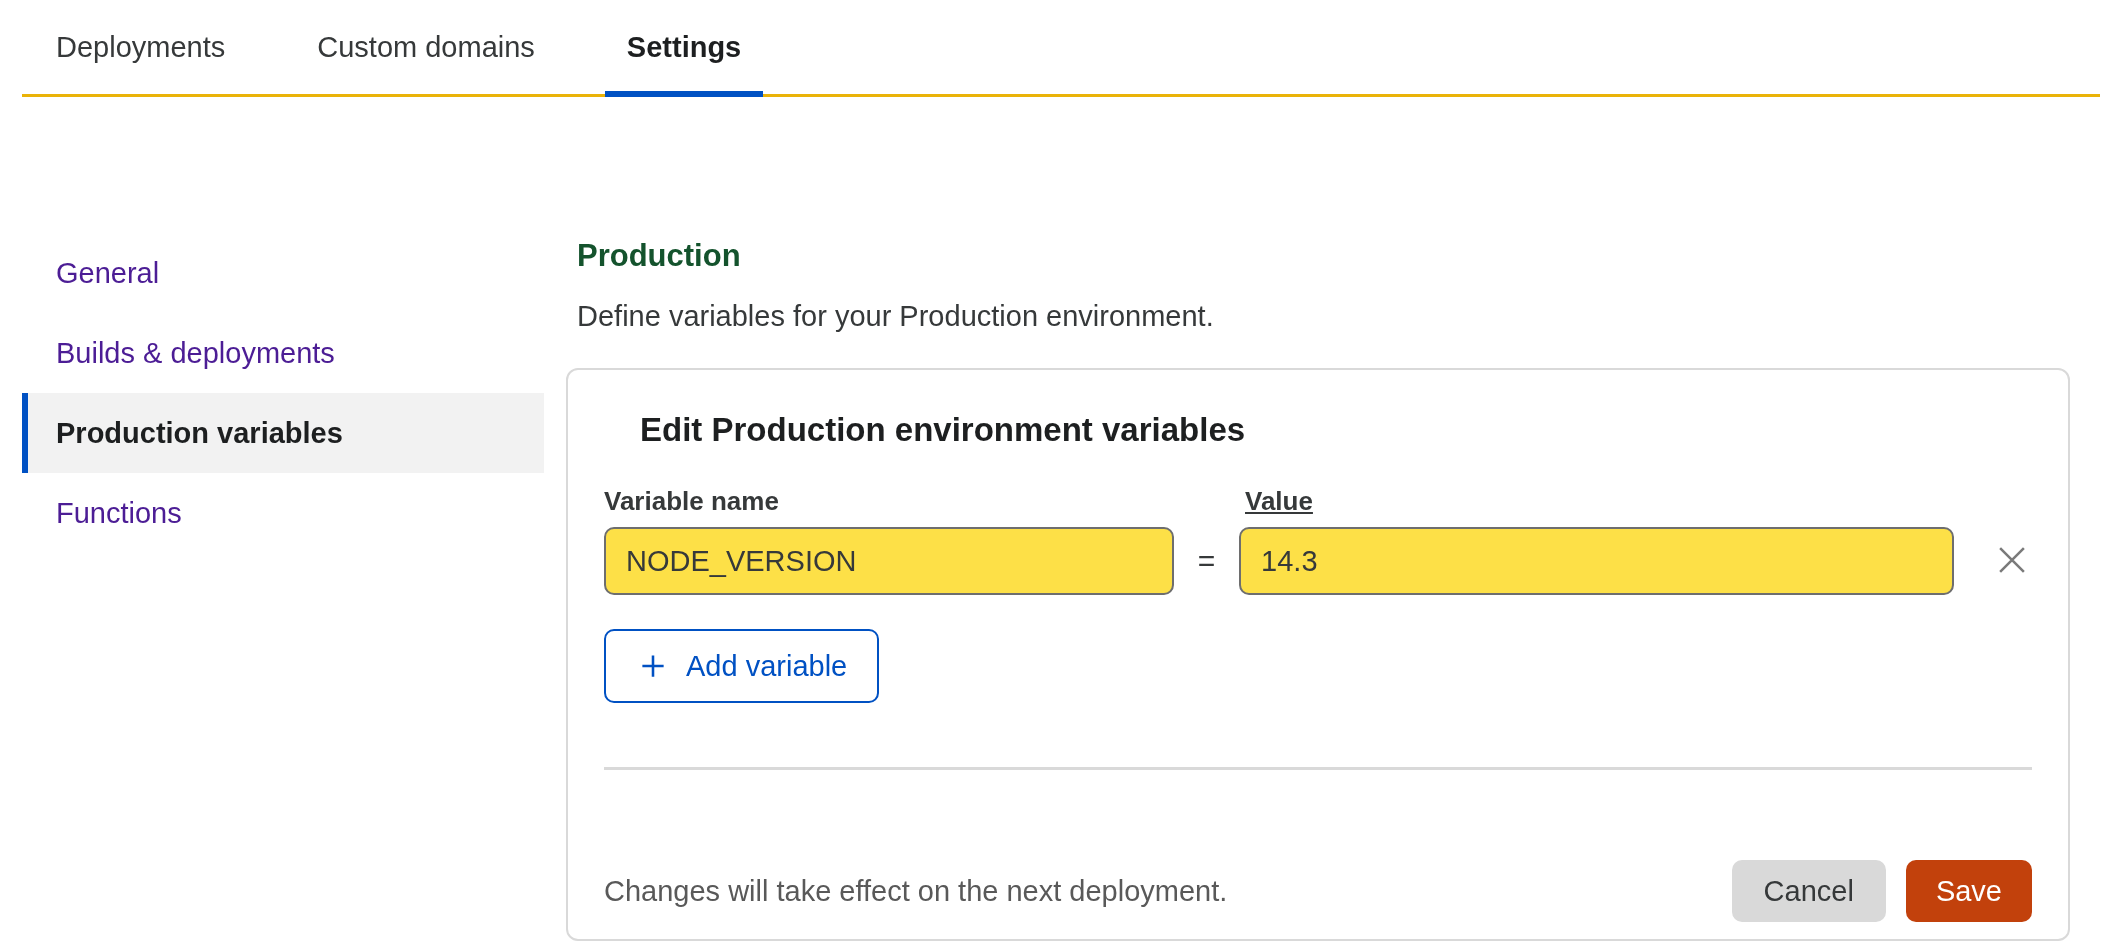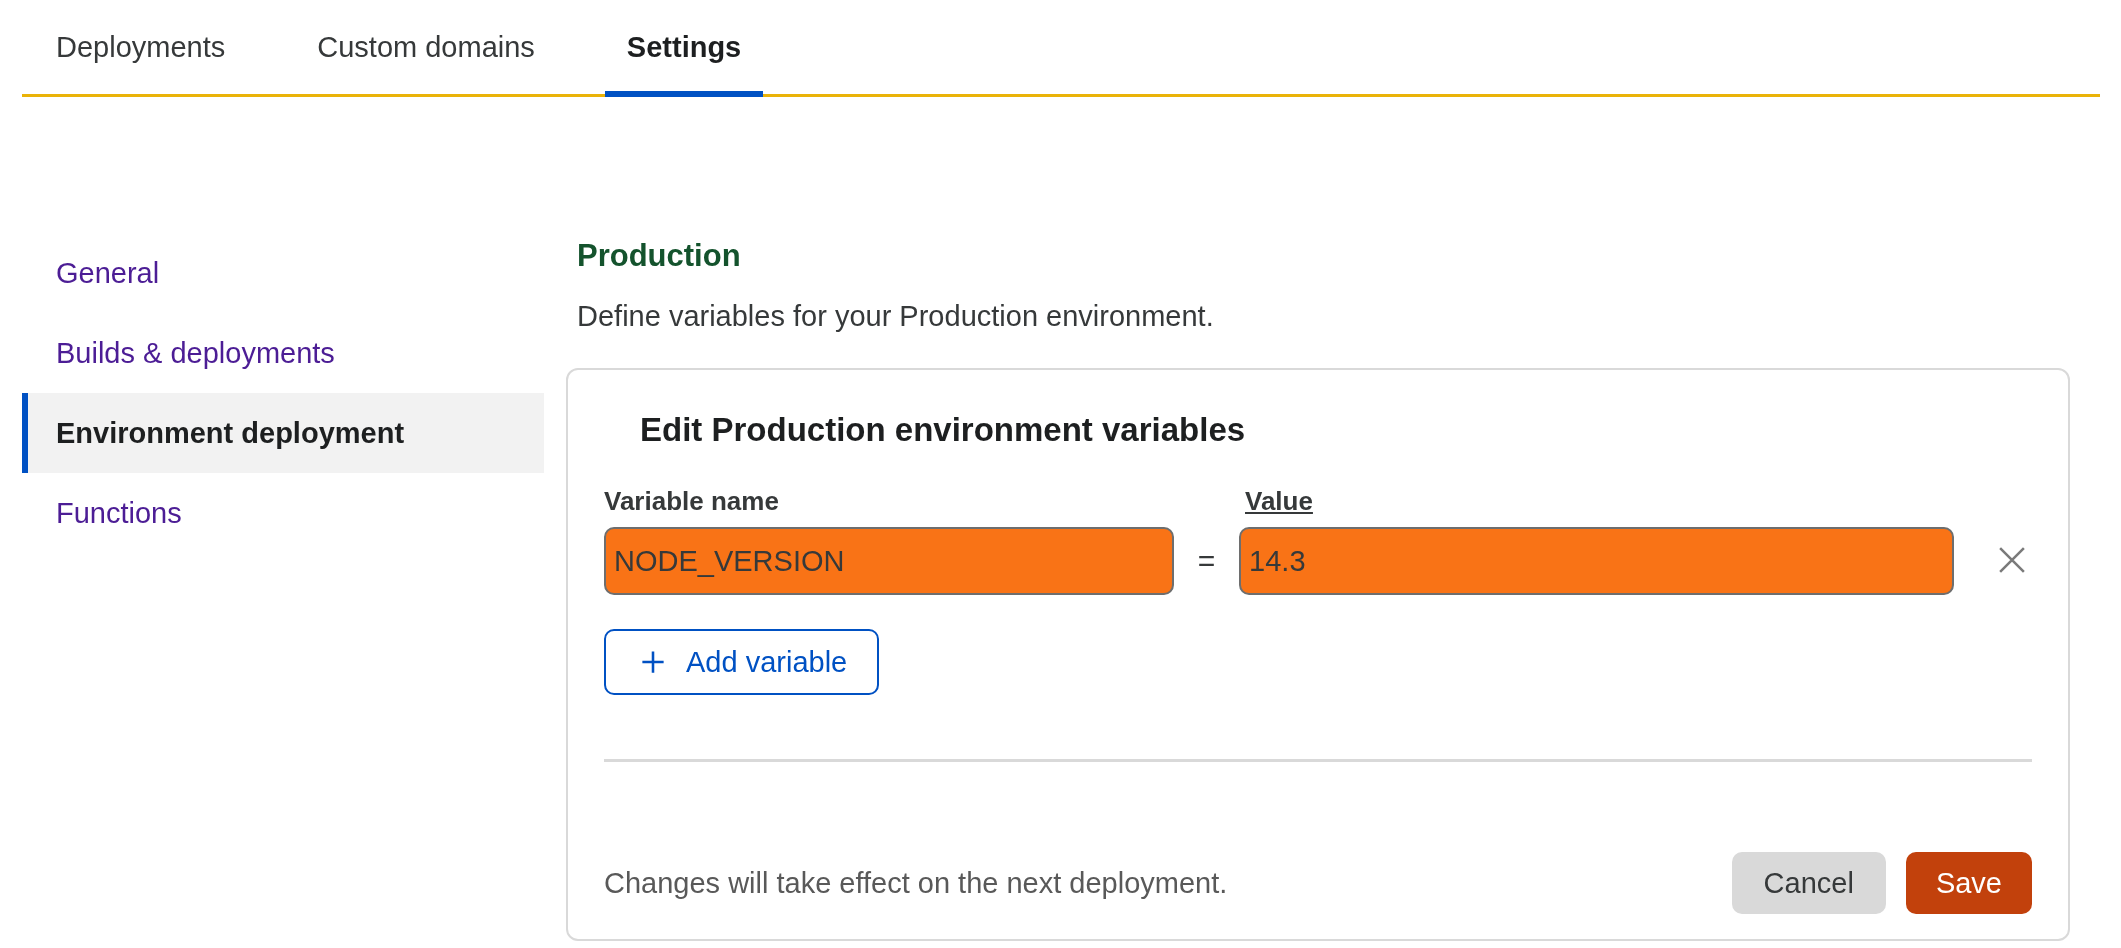--- a/index.html
+++ b/index.html
@@ -124,25 +124,25 @@
 
   .var-row {
     display: flex;
     align-items: center;
     margin-top: 10px;
   }
   .txt-input {
     height: 68px;
     border: 2px solid #6e6e6e;
     border-radius: 10px;
-    padding: 0 8px;
+    padding: 0 20px;
     font-size: 29px;
     color: #36393a;
     font-family: inherit;
-    background: #f97316;
+    background: #fde047;
     outline: none;
   }
   .input-name { width: 575px; }
   .equals {
     width: 66px;
     text-align: center;
     font-size: 30px;
     font-weight: 500;
     color: #36393a;
   }
@@ -157,21 +157,21 @@
     background: transparent;
     border: none;
     cursor: pointer;
   }
 
   .add-btn {
     margin-top: 34px;
     display: inline-flex;
     align-items: center;
     gap: 16px;
-    height: 66px;
+    height: 74px;
     padding: 0 30px;
     border: 2px solid #0051c3;
     border-radius: 10px;
     background: #ffffff;
     color: #0051c3;
     font-size: 29px;
     font-family: inherit;
     cursor: pointer;
   }
   .add-btn svg { display: block; }
@@ -233,21 +233,21 @@
     </div>
     <div class="tab active">
       <span>Settings</span>
       <div class="underline"></div>
     </div>
   </nav>
 
   <aside class="sidebar">
     <div class="side-item">General</div>
     <div class="side-item">Builds &amp; deployments</div>
-    <div class="side-item active">Environment deployment</div>
+    <div class="side-item active">Production variables</div>
     <div class="side-item">Functions</div>
   </aside>
 
   <main class="main">
     <h1 class="page-title">Production</h1>
     <p class="page-desc">Define variables for your Production environment.</p>
 
     <section class="card">
       <h2 class="card-title">Edit Production environment variables</h2>
 

